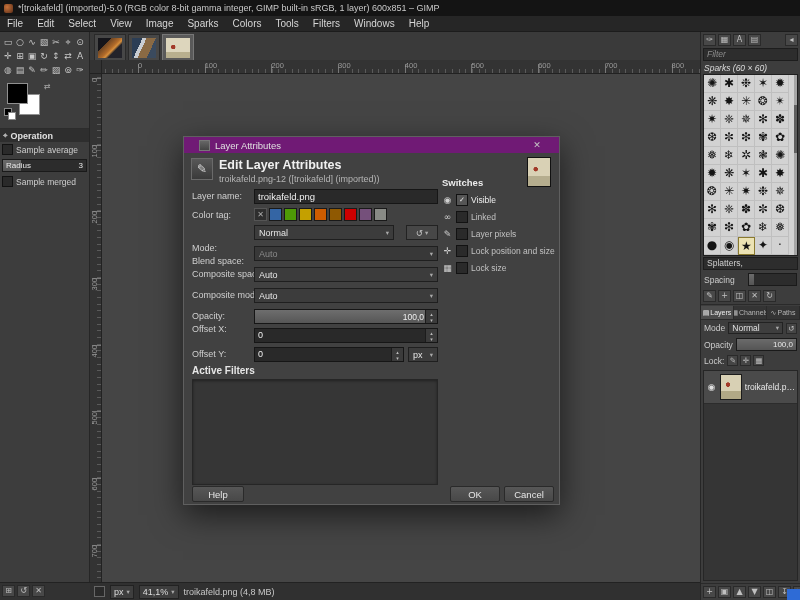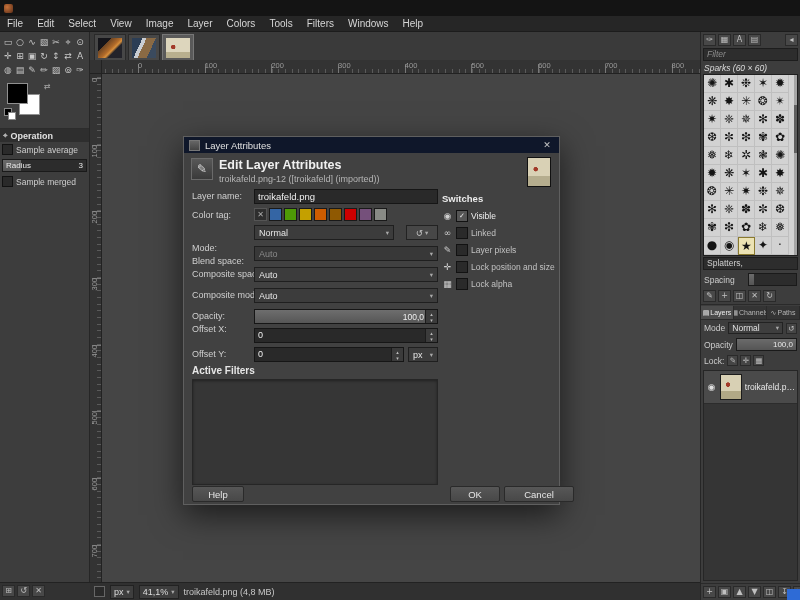--- a/index.html
+++ b/index.html
@@ -78,21 +78,21 @@
   .lock-ic{width:11px;height:11px;background:#454545;border:1px solid #2a2a2a;box-sizing:border-box;font-size:7.5px;line-height:9px;text-align:center;color:#c0c0c0}
   #layer-list{flex:1;margin:2px;background:#353535;border:1px solid #262626;box-sizing:border-box;overflow:hidden}
   #layer-row{display:flex;align-items:center;gap:3px;padding:3px 2px;background:#4a4a4a;border-bottom:1px solid #2c2c2c}
   #layer-eye{font-size:9px;color:#e0e0e0;width:11px;text-align:center}
   #layer-thumb{width:20px;height:24px;background:#d8d0b4;background-image:radial-gradient(circle at 35% 40%,#a23a2a 0 2px,transparent 2.5px),linear-gradient(transparent 65%,#b1a886 65%);border:1px solid #1c1c1c;flex:none}
   #layer-name{font-size:8.5px;color:#e8e8e8;white-space:nowrap;overflow:hidden;text-overflow:ellipsis}
   #layers-footer{display:flex;gap:2px;padding:2px;border-top:1px solid #2a2a2a}
   #taskbar-corner{position:absolute;left:787px;top:589px;width:13px;height:11px;z-index:20}
   
   #dialog{position:absolute;left:183px;top:136px;width:377px;height:369px;background:#414141;border:1px solid #5f5f5f;box-sizing:border-box;box-shadow:0 10px 30px rgba(0,0,0,.6);z-index:10}
-  #dialog-titlebar{height:16px;background:#0f172a;display:flex;align-items:center;gap:5px;padding:0 5px;font-size:9.5px;color:#e0e0e0}
+  #dialog-titlebar{height:16px;background:#701a75;display:flex;align-items:center;gap:5px;padding:0 15px;font-size:9.5px;color:#e0e0e0}
   #dialog-titlebar .dlg-icon{width:9px;height:9px;background:linear-gradient(#666,#444);border:1px solid #777;flex:none}
   #dialog-close{margin-left:auto;width:14px;text-align:center;font-size:9px;color:#c5c5c5}
   #dialog-body{position:relative;height:351px;font-size:9.5px}
   .hdr-icon{position:absolute;left:7px;top:5px;width:22px;height:22px;background:linear-gradient(#585858,#3a3a3a);border:1px solid #6a6a6a;box-sizing:border-box;display:flex;align-items:center;justify-content:center;font-size:12px;color:#ddd}
   #dlg-heading{position:absolute;left:35px;top:5px;font-size:12.5px;font-weight:bold;color:#f0f0f0}
   #dlg-subtitle{position:absolute;left:35px;top:21px;font-size:9px;color:#b5b5b5}
   .hdr-thumb{position:absolute;right:8px;top:4px;width:22px;height:28px;background:#d9d1b5;background-image:radial-gradient(circle at 35% 40%,#a23a2a 0 2px,transparent 2.5px),linear-gradient(transparent 66%,#b5ad8e 66%);border:1px solid #111}
   .dlg-label{position:absolute;left:8px;width:64px;font-size:9px;color:#cfcfcf;line-height:15px;white-space:nowrap}
   .txt-input{position:absolute;left:70px;width:184px;height:15px;background:#292929;border:1px solid #161616;box-sizing:border-box;font-size:9.5px;line-height:13px;padding:0 3px;color:#f0f0f0;overflow:hidden;white-space:nowrap}
   .tag-row{position:absolute;left:70px;display:flex;gap:2px}
@@ -100,44 +100,45 @@
   .tag-swatch.none{background:#2e2e2e;border-color:#555;color:#aaa;font-size:8px;line-height:11px;text-align:center}
   .combo{position:absolute;left:70px;height:15px;background:#3c3c3c;border:1px solid #1f1f1f;box-sizing:border-box;display:flex;align-items:center;font-size:9px;padding:0 4px;color:#e6e6e6}
   .combo .combo-arr{margin-left:auto}
   .combo.disabled{background:#383838;color:#8a8a8a}
   .sq-btn{position:absolute;height:15px;background:#474747;border:1px solid #222;box-sizing:border-box;display:flex;align-items:center;justify-content:center;gap:2px;font-size:8.5px;color:#ccc}
   .spinbox{position:absolute;left:70px;height:15px;background:#292929;border:1px solid #161616;box-sizing:border-box;font-size:9px;line-height:13px;padding:0 3px;color:#f0f0f0}
   .spin-col{position:absolute;right:0;top:0;bottom:0;width:11px;background:#3b3b3b;border-left:1px solid #1c1c1c;display:flex;flex-direction:column;align-items:center;justify-content:center;font-size:5px;color:#bbb;line-height:6px}
   .dlg-slider{position:absolute;left:70px;width:184px;height:15px;background:#2c2c2c;border:1px solid #161616;box-sizing:border-box;overflow:hidden}
   .dlg-slider .fill{position:absolute;left:0;top:0;bottom:0;background:linear-gradient(#6e6e6e,#565656)}
   .dlg-slider .ss-value{position:absolute;right:13px;top:2px;font-size:8.5px;color:#f0f0f0}
-  #switches{position:absolute;left:258px;top:40px;width:114px}
+  #switches{position:absolute;left:258px;top:24px;width:114px}
   #switches-header{font-weight:bold;font-size:9.5px;color:#ececec;margin-bottom:3px}
   .switch-row{display:flex;align-items:center;gap:3px;height:17px;font-size:8.5px;color:#c2c2c2;white-space:nowrap;overflow:hidden}
   .switch-row .sw-icon{width:11px;text-align:center;font-size:9px;color:#d0d0d0;flex:none;font-family:"DejaVu Sans",sans-serif}
   .switch-row .cb{width:10px;height:10px}
   .switch-row .cb.checked{background:#555}
   .switch-row.on{color:#efefef}
   #active-filters-label{position:absolute;left:8px;top:212px;font-weight:bold;font-size:10px;color:#e6e6e6}
   #filters-box{position:absolute;left:8px;top:226px;width:246px;height:106px;background:#363636;border:1px solid #262626;box-sizing:border-box;box-shadow:inset 0 1px 3px rgba(0,0,0,.4)}
   .dlg-btn{position:absolute;top:333px;height:16px;background:linear-gradient(#575757,#484848);border:1px solid #2a2a2a;border-radius:2px;font-size:9.5px;color:#e6e6e6;display:flex;align-items:center;justify-content:center;box-sizing:border-box}
 </style>
 </head>
 <body>
 
 <div id="titlebar">
   <span id="gimp-icon"></span>
+  <span>*[troikafeld] (imported)-5.0 (RGB color 8-bit gamma integer, GIMP built-in sRGB, 1 layer) 600x851 – GIMP</span>
 </div>
 <div id="menubar">
     <div class="menu-item">File</div>
     <div class="menu-item">Edit</div>
     <div class="menu-item">Select</div>
     <div class="menu-item">View</div>
     <div class="menu-item">Image</div>
-    <div class="menu-item">Layer</div>
+    <div class="menu-item">Sparks</div>
     <div class="menu-item">Colors</div>
     <div class="menu-item">Tools</div>
     <div class="menu-item">Filters</div>
     <div class="menu-item">Windows</div>
     <div class="menu-item">Help</div>
   </div>
 
 <div id="left-col">
   <div id="tools-grid">
       <div class="tool-btn">▭</div>
@@ -491,25 +492,25 @@
             <span>Layer pixels</span>
           </div>
           <div class="switch-row">
             <span class="sw-icon">✛</span>
             <span class="cb"></span>
             <span>Lock position and size</span>
           </div>
           <div class="switch-row">
             <span class="sw-icon">▦</span>
             <span class="cb"></span>
-            <span>Lock alpha</span>
+            <span>Lock size</span>
           </div>
         </div>
     </div>
 
     <div id="active-filters-label">Active Filters</div>
     <div id="filters-box"></div>
 
     <div class="dlg-btn" style="left:8px;width:52px">Help</div>
     <div class="dlg-btn" style="left:266px;width:50px">OK</div>
-    <div class="dlg-btn" style="left:320px;width:70px">Cancel</div>
+    <div class="dlg-btn" style="left:320px;width:50px">Cancel</div>
   </div>
 </div>
 
 </body></html>

